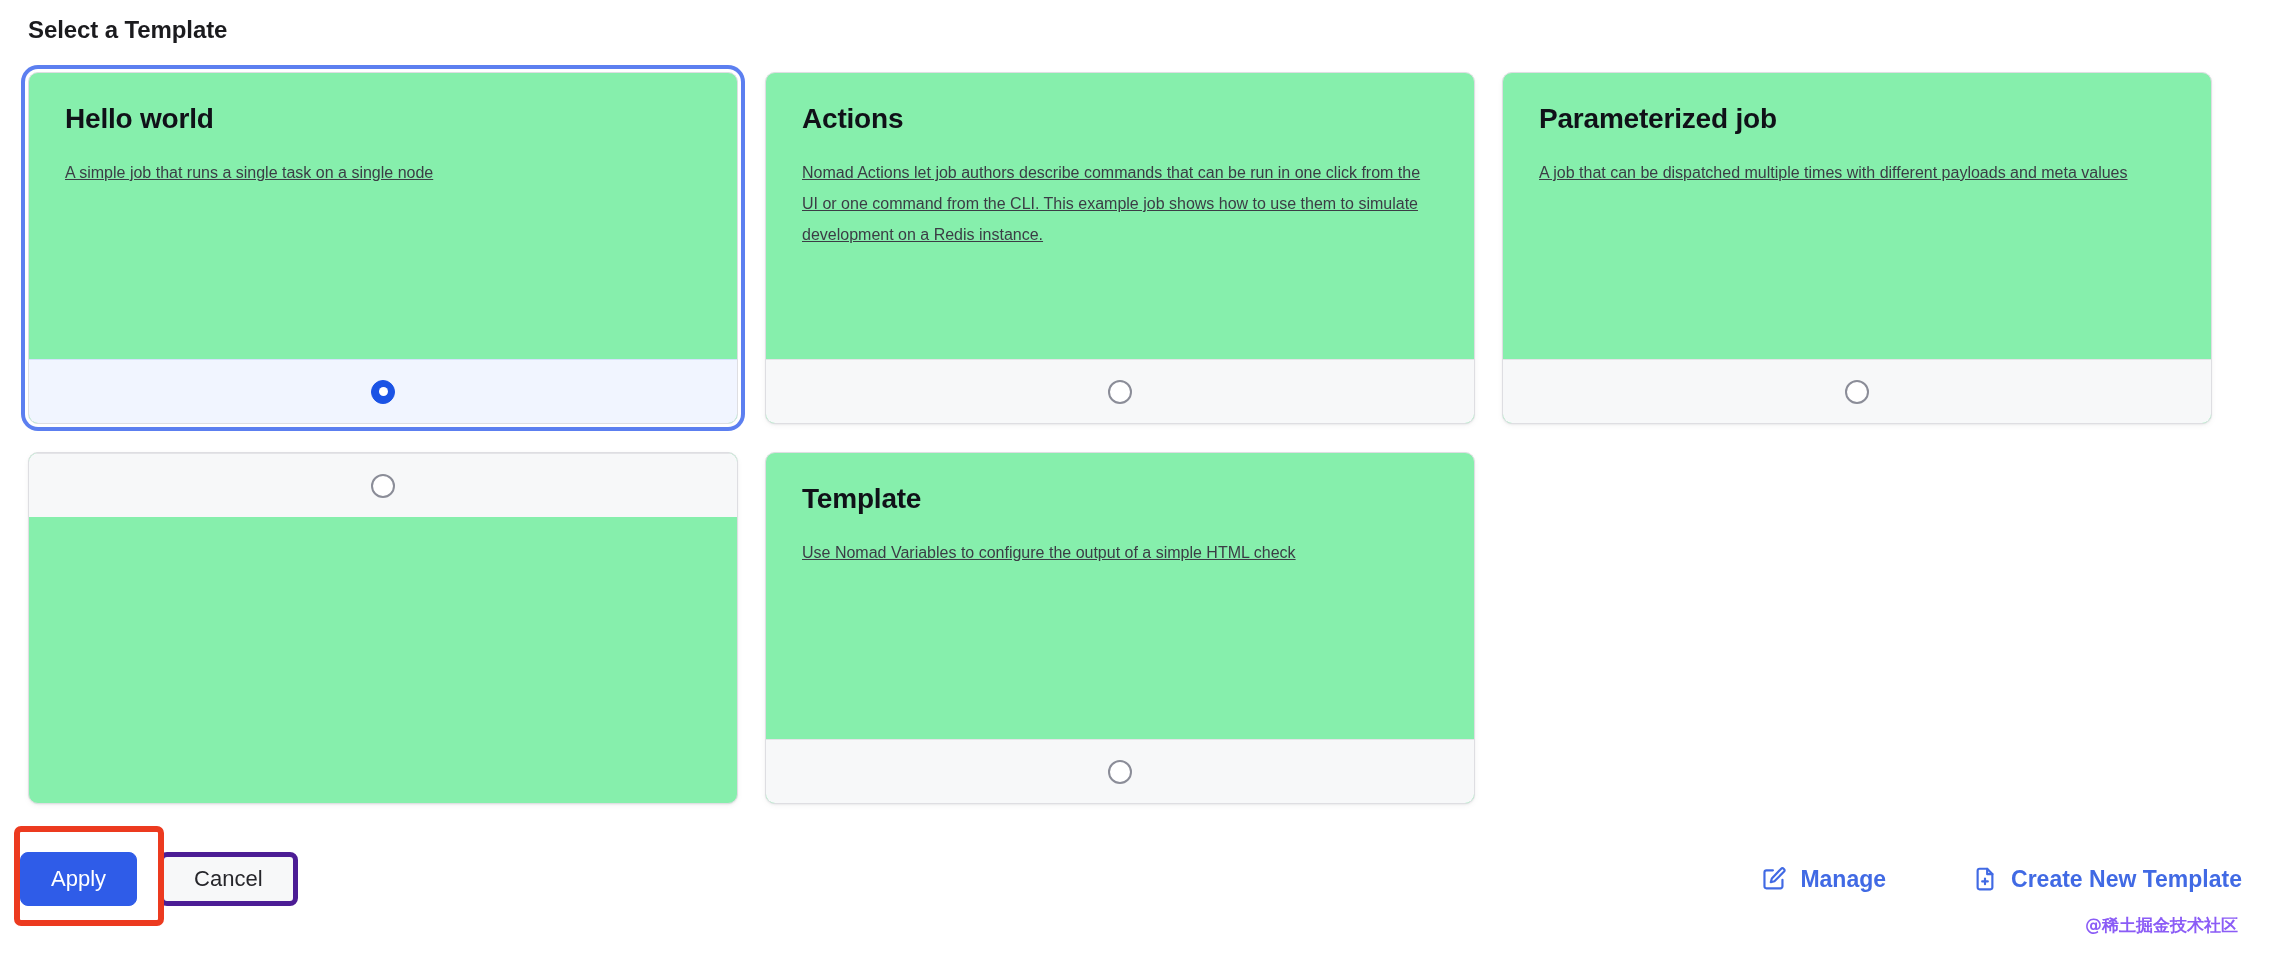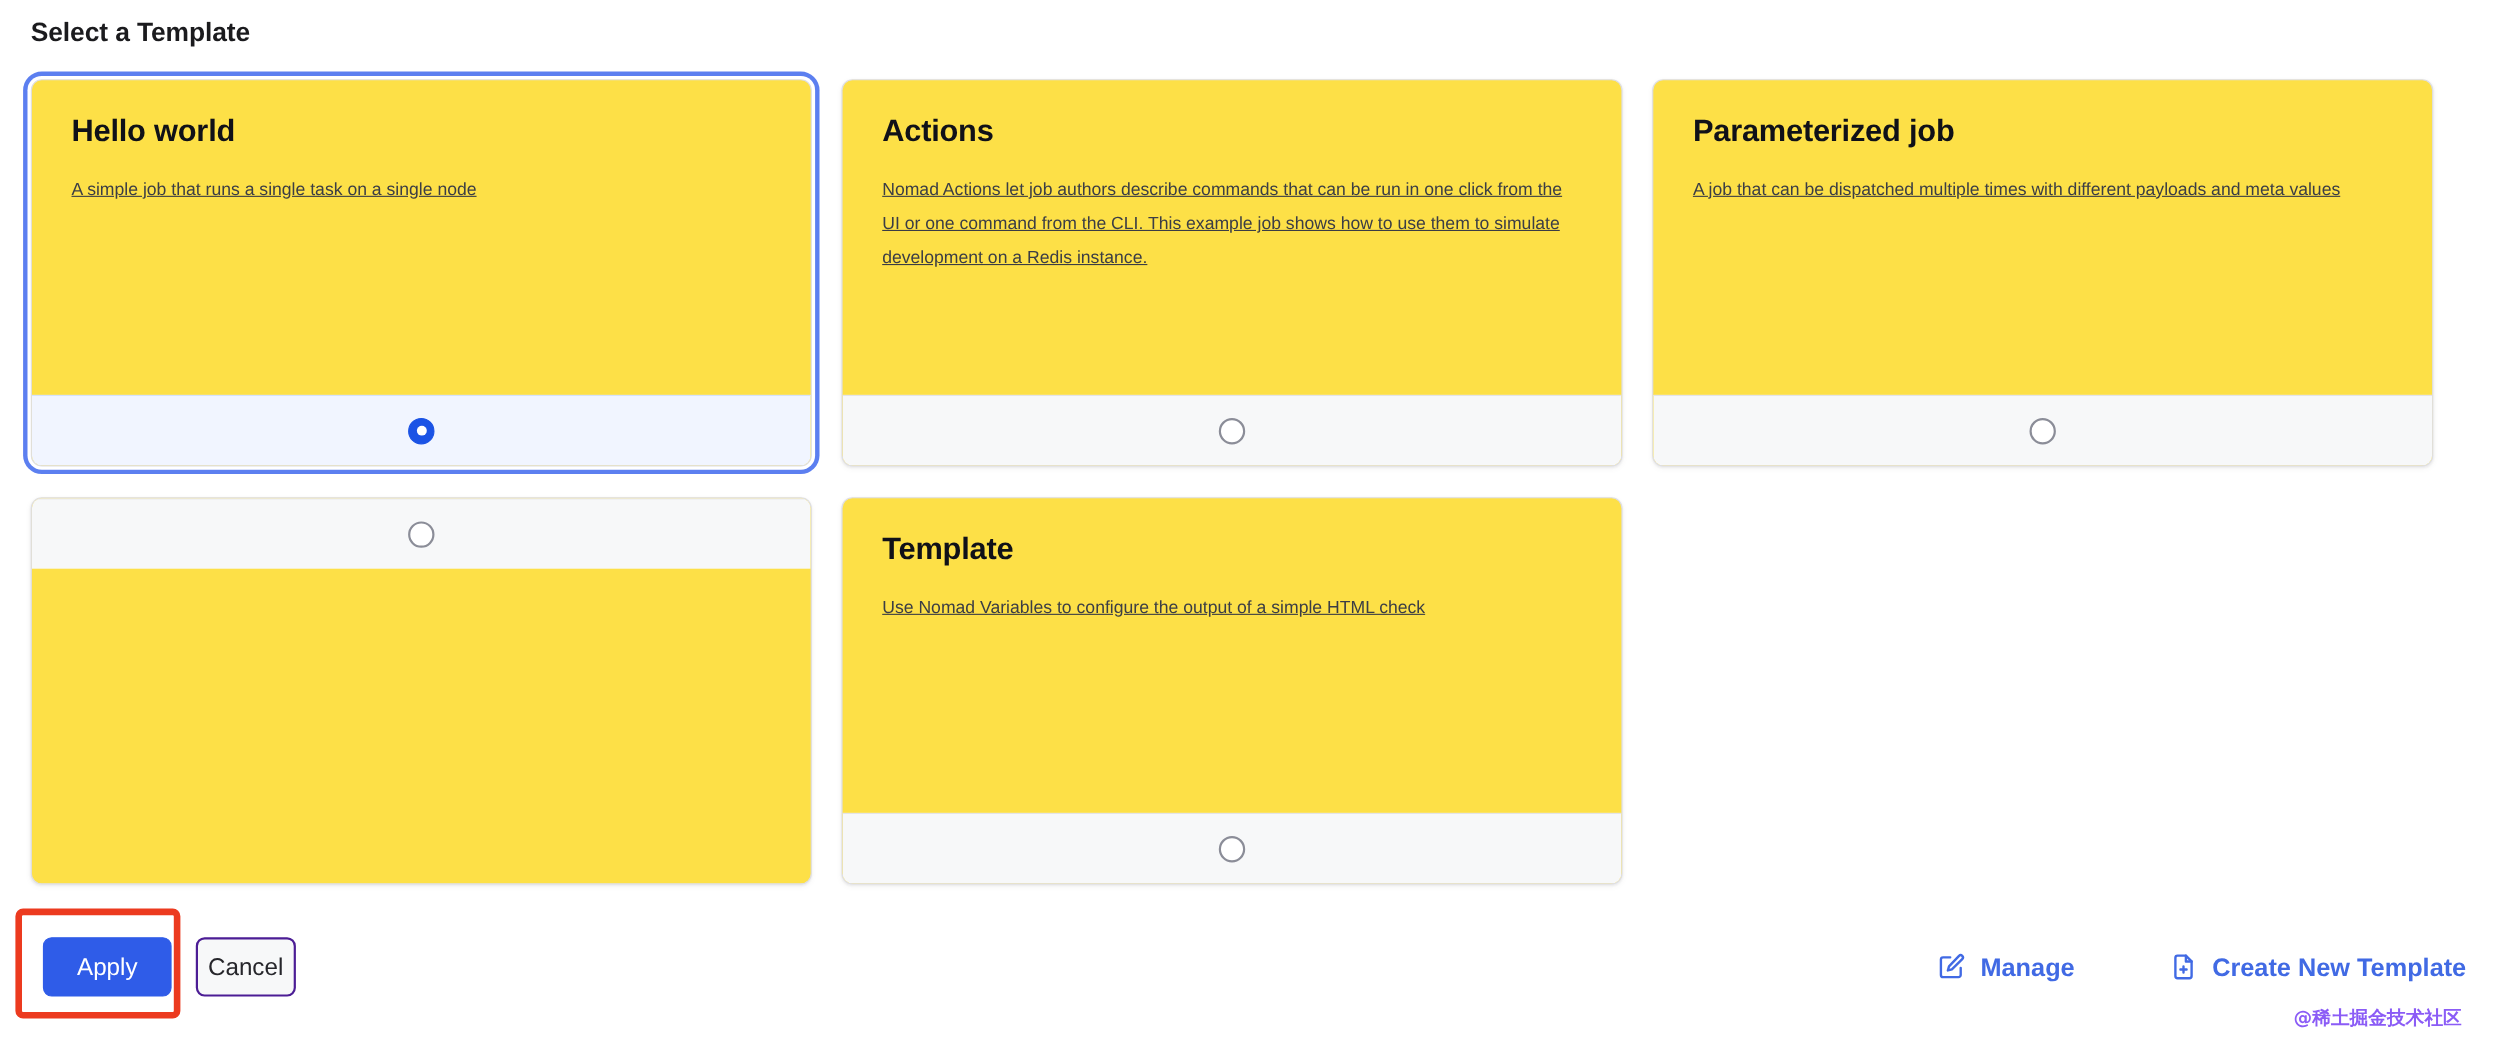--- a/index.html
+++ b/index.html
@@ -39,21 +39,21 @@
     width: 2210px;
     display: grid;
     grid-template-columns: repeat(3, 710px);
     grid-auto-rows: 352px;
     column-gap: 27px;
     row-gap: 28px;
   }
 
   .card {
     position: relative;
-    background: #fde047;
+    background: #86efac;
     border: 1px solid #dedee2;
     border-radius: 10px;
     display: flex;
     flex-direction: column;
     overflow: hidden;
     box-shadow: 0 1px 2px rgba(16,17,26,0.06), 0 2px 6px rgba(16,17,26,0.04);
   }
 
   .card.selected {
     border: 1px solid #dedee2;
@@ -122,21 +122,21 @@
     height: 9px;
     border-radius: 50%;
     background: #ffffff;
   }
 
   .radio.checked .radio-dot { display: block; }
 
   
   .action-bar {
     position: absolute;
-    left: 39px;
+    left: 20px;
     right: 28px;
     top: 848px;
     height: 62px;
     display: flex;
     align-items: center;
   }
 
   .btn {
     font-family: "Liberation Sans", sans-serif;
     font-size: 22px;
@@ -151,23 +151,23 @@
     background: #2f5ce8;
     color: #ffffff;
     border: 1px solid #2f5ce8;
     height: 54px;
     padding: 0 30px;
   }
 
   .btn-secondary {
     background: #f7f8f9;
     color: #26262b;
-    border: 2px solid #4c1d95;
+    border: 5px solid #4c1d95;
     height: 54px;
-    padding: 0 9px;
+    padding: 0 30px;
     margin-left: 22px;
   }
 
   
   .highlight-box {
     position: absolute;
     left: 14px;
     top: 826px;
     width: 150px;
     height: 100px;

